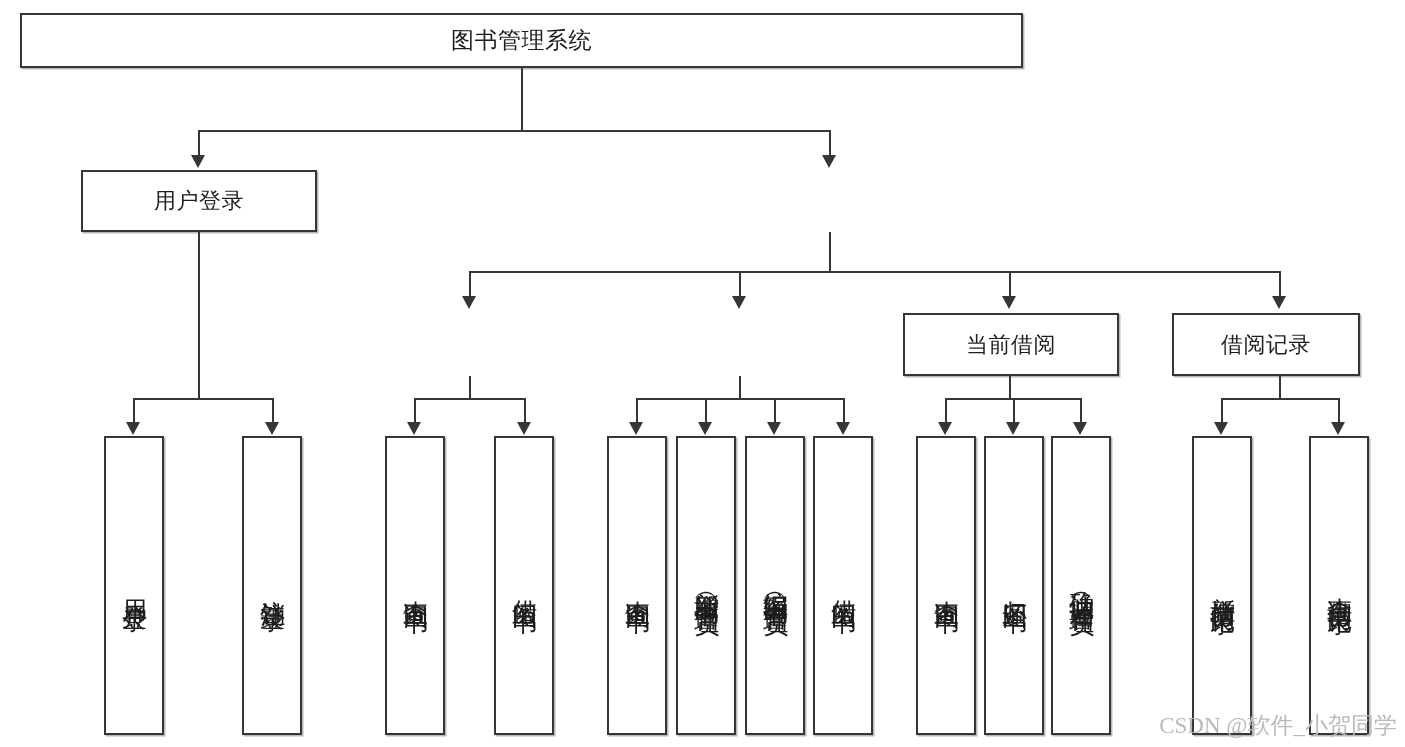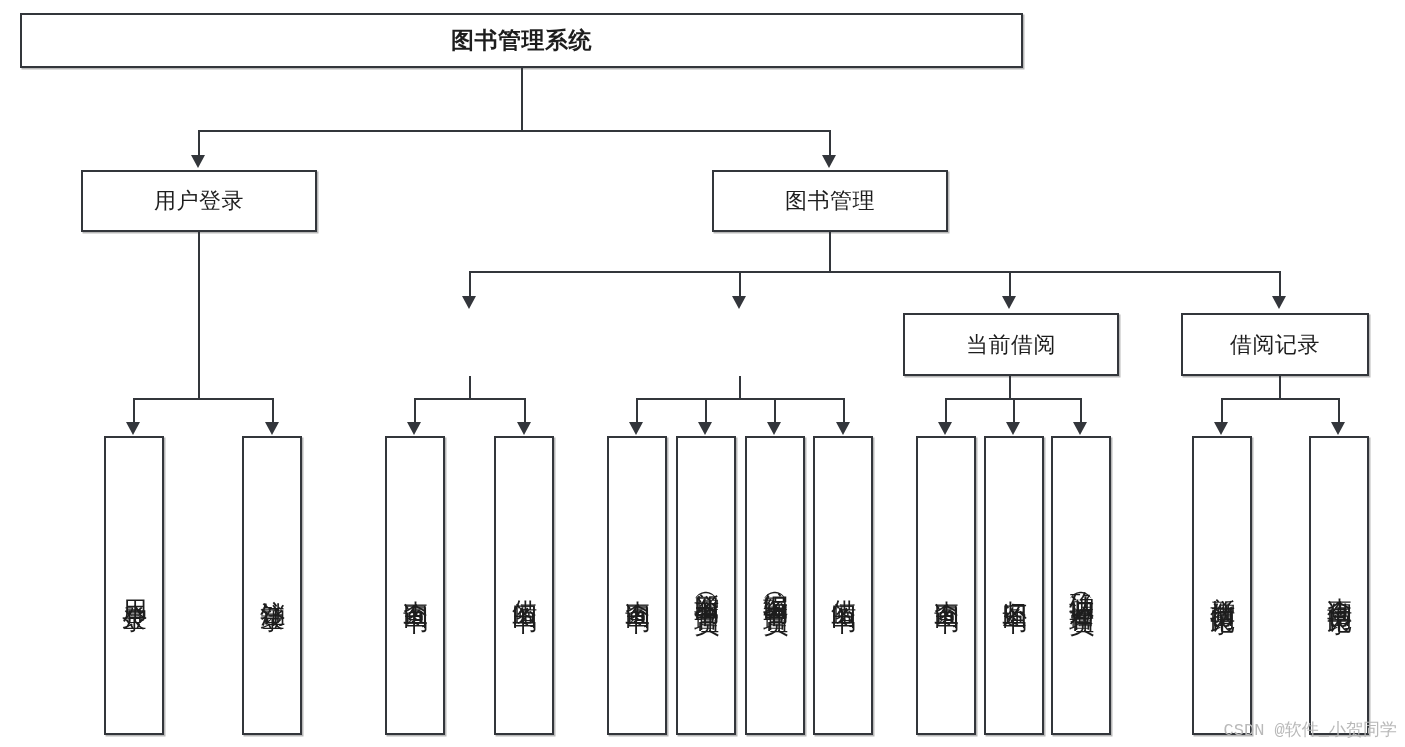--- a/index.html
+++ b/index.html
@@ -76,52 +76,49 @@
     border-left: 7px solid transparent;
     border-right: 7px solid transparent;
     border-top: 13px solid #33363b;
   }
 
   
   #watermark {
     position: absolute;
     right: 8px;
     bottom: 6px;
-    font-size: 17px;
+    font-size: 23px;
     color: #b9b9b9;
     white-space: nowrap;
-    font-family: Liberation Mono, monospace;
+    font-family: Liberation Serif, serif;
   }
 </style>
 </head>
 <body>
 
 <div id="canvas">
 
-  <div class="node horiz root" style="left:20px; top:13px; width:1003px; height:55px;font-weight:bold;">
+  <div class="node horiz root" style="left:20px; top:13px; width:1003px; height:55px;">
     <span class="label">图书管理系统</span>
   </div>
 
   <div class="vline" style="left:521px; top:68px; height:62px;"></div>
 
   <div class="hline" style="left:198px; top:130px; width:632px;"></div>
 
   <div class="vline" style="left:198px; top:130px; height:26px;"></div>
   <div class="arrow" style="left:191px; top:155px;"></div>
 
   <div class="vline" style="left:829px; top:130px; height:26px;"></div>
   <div class="arrow" style="left:822px; top:155px;"></div>
 
   <div class="node horiz" style="left:81px; top:170px; width:236px; height:62px;">
     <span class="label">用户登录</span>
   </div>
 
-  <div class="node horiz" style="left:712px; top:170px; width:236px; height:62px;">
-    <span class="label">图书管理</span>
-  </div>
 
   <div class="vline" style="left:198px; top:232px; height:166px;"></div>
   <div class="hline" style="left:133px; top:398px; width:139px;"></div>
   <div class="vline" style="left:133px; top:398px; height:25px;"></div>
   <div class="arrow" style="left:126px; top:422px;"></div>
   <div class="vline" style="left:272px; top:398px; height:25px;"></div>
   <div class="arrow" style="left:265px; top:422px;"></div>
 
   <div class="vline" style="left:829px; top:232px; height:39px;"></div>
   <div class="hline" style="left:469px; top:271px; width:810px;"></div>
@@ -137,21 +134,21 @@
 
   <div class="vline" style="left:1279px; top:271px; height:26px;"></div>
   <div class="arrow" style="left:1272px; top:296px;"></div>
 
 
 
   <div class="node horiz" style="left:903px; top:313px; width:216px; height:63px;justify-content:center;">
     <span class="label">当前借阅</span>
   </div>
 
-  <div class="node horiz" style="left:1172px; top:313px; width:188px; height:63px;margin-left:9px;">
+  <div class="node horiz" style="left:1172px; top:313px; width:188px; height:63px;">
     <span class="label">借阅记录</span>
   </div>
 
   <div class="vline" style="left:469px; top:376px; height:22px;"></div>
   <div class="hline" style="left:414px; top:398px; width:110px;"></div>
   <div class="vline" style="left:414px; top:398px; height:25px;"></div>
   <div class="arrow" style="left:407px; top:422px;"></div>
   <div class="vline" style="left:524px; top:398px; height:25px;"></div>
   <div class="arrow" style="left:517px; top:422px;"></div>
 

